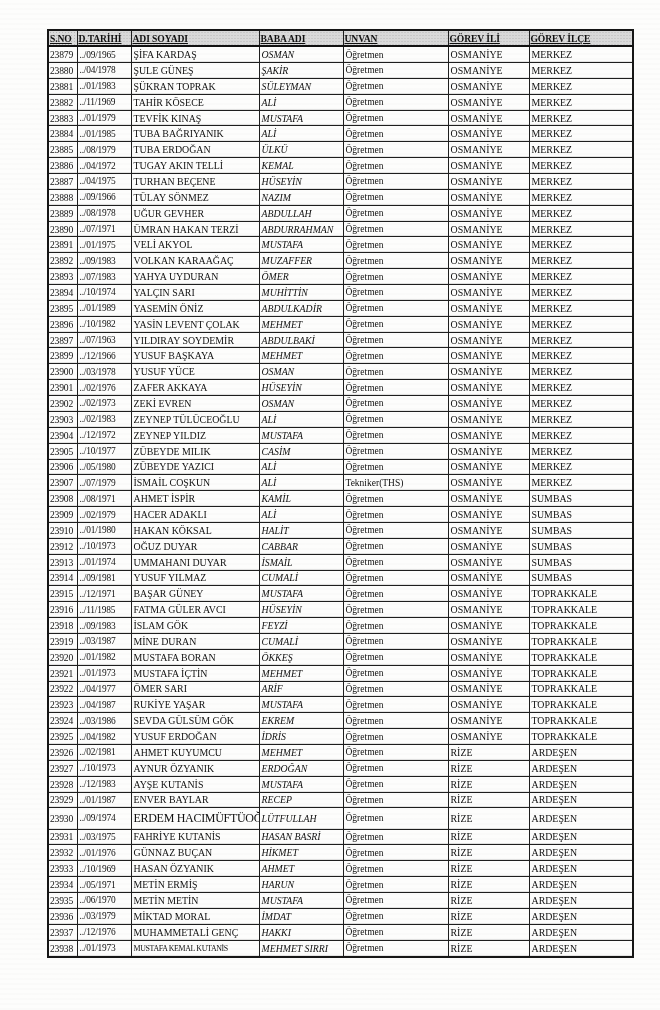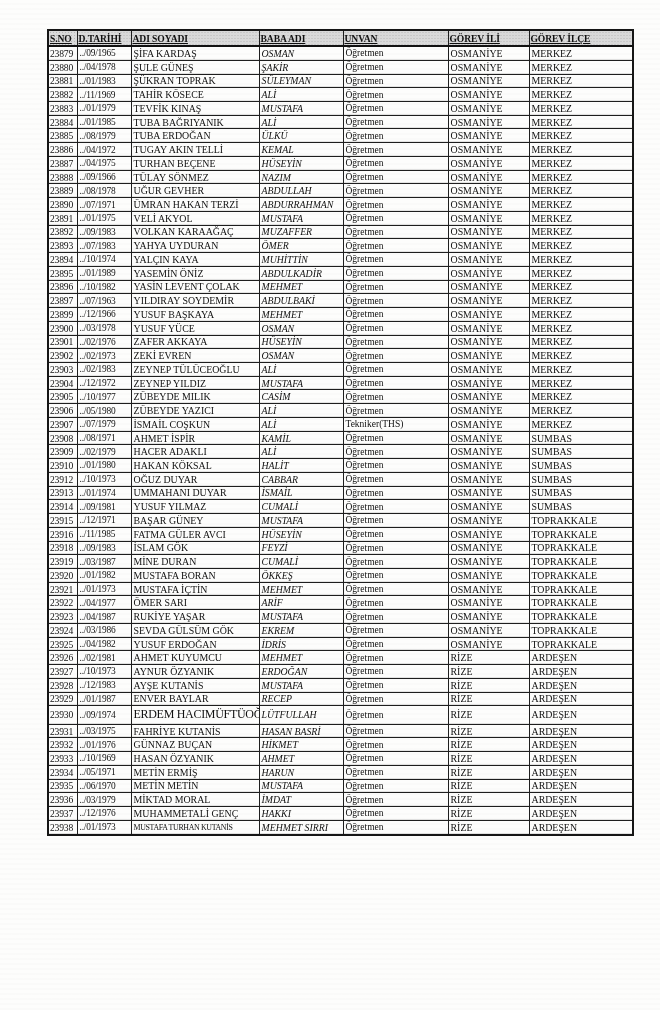--- a/index.html
+++ b/index.html
@@ -10,21 +10,21 @@
     -webkit-font-smoothing:antialiased;
   }
   .page{
     position:relative;width:660px;height:1010px;
     background:
       repeating-linear-gradient(0deg, rgba(0,0,0,0.012) 0 2px, rgba(0,0,0,0) 2px 5px),
       #fdfdfc;
   }
   table.roster{
     position:absolute;left:47px;top:29px;
-    width:585px;height:807px;
+    width:585px;height:929px;
     border-collapse:collapse;table-layout:fixed;
     border:2px solid #161616;
   }
   col.c-sno{width:29px;}
   col.c-date{width:54px;}
   col.c-name{width:128px;}
   col.c-father{width:84px;}
   col.c-title{width:105px;}
   col.c-prov{width:81px;}
   col.c-dist{width:104px;}
@@ -216,21 +216,21 @@
     <td class="cell-date">../07/1983</td>
     <td class="cell-name">YAHYA UYDURAN</td>
     <td class="cell-father">ÖMER</td>
     <td class="cell-title">Öğretmen</td>
     <td class="cell-prov">OSMANİYE</td>
     <td class="cell-dist">MERKEZ</td>
   </tr>
         <tr>
     <td class="cell-sno">23894</td>
     <td class="cell-date">../10/1974</td>
-    <td class="cell-name">YALÇIN KAYA</td>
+    <td class="cell-name">YALÇIN SARI</td>
     <td class="cell-father">MUHİTTİN</td>
     <td class="cell-title">Öğretmen</td>
     <td class="cell-prov">OSMANİYE</td>
     <td class="cell-dist">MERKEZ</td>
   </tr>
         <tr>
     <td class="cell-sno">23895</td>
     <td class="cell-date">../01/1989</td>
     <td class="cell-name">YASEMİN ÖNİZ</td>
     <td class="cell-father">ABDULKADİR</td>
@@ -585,21 +585,21 @@
     <td class="cell-date">../12/1976</td>
     <td class="cell-name">MUHAMMETALİ GENÇ</td>
     <td class="cell-father">HAKKI</td>
     <td class="cell-title">Öğretmen</td>
     <td class="cell-prov">RİZE</td>
     <td class="cell-dist">ARDEŞEN</td>
   </tr>
         <tr>
     <td class="cell-sno">23938</td>
     <td class="cell-date">../01/1973</td>
-    <td class="cell-name xs">MUSTAFA TURHAN KUTANİS</td>
+    <td class="cell-name xs">MUSTAFA KEMAL KUTANİS</td>
     <td class="cell-father">MEHMET SIRRI</td>
     <td class="cell-title">Öğretmen</td>
     <td class="cell-prov">RİZE</td>
     <td class="cell-dist">ARDEŞEN</td>
   </tr>
       </tbody>
   </table>
 </div>
 
 </body></html>

